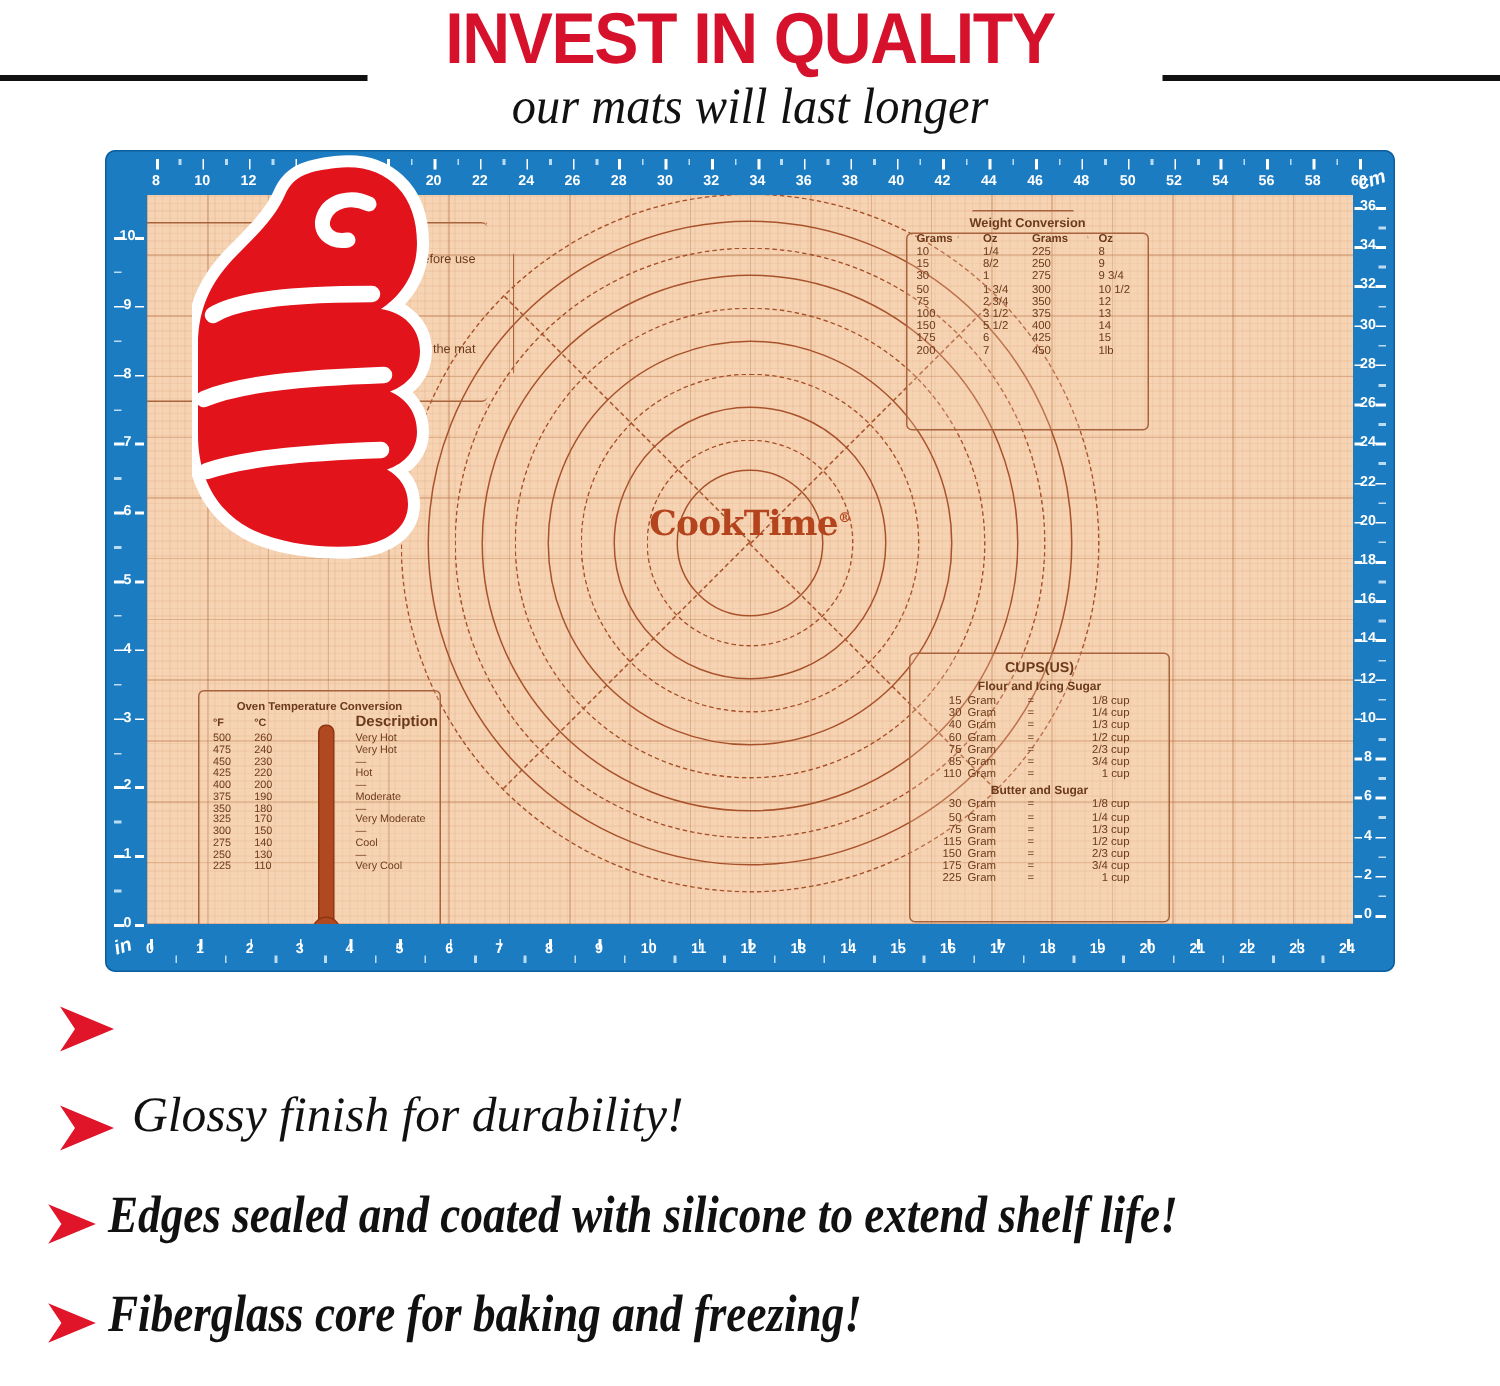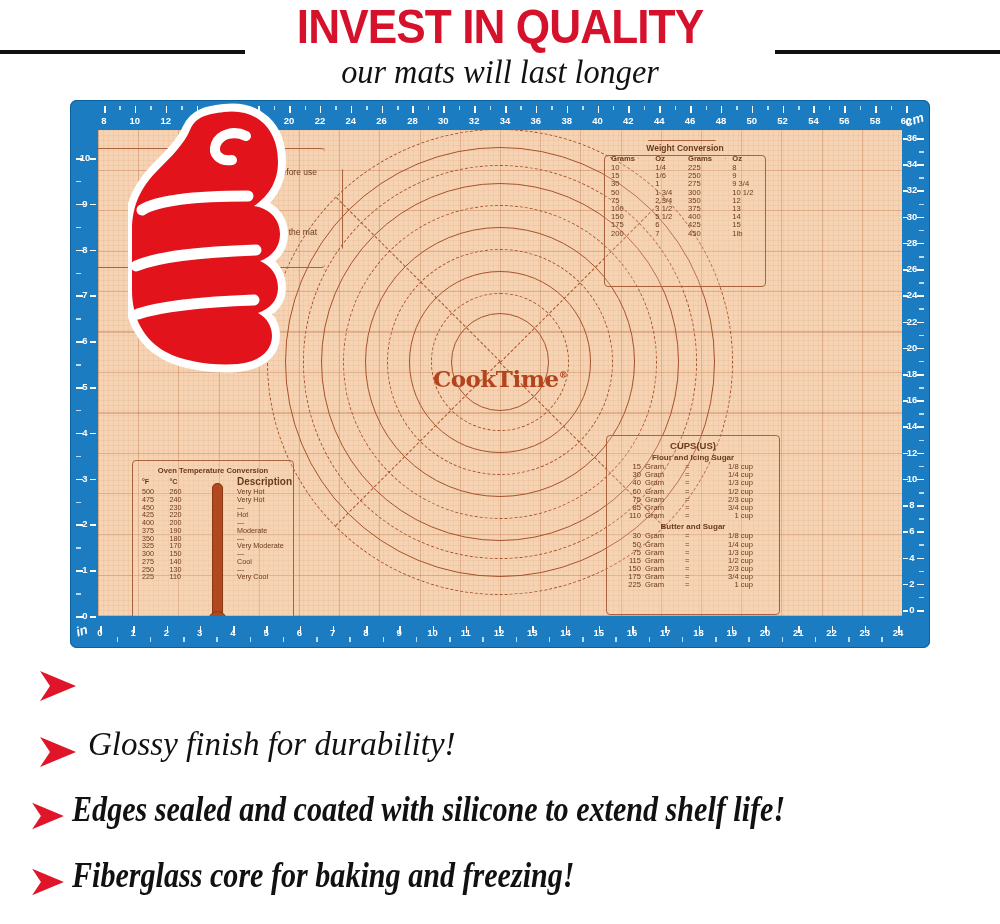--- a/index.html
+++ b/index.html
@@ -48,21 +48,21 @@
       repeating-linear-gradient(0deg, rgba(168,96,52,.30) 0 1px, transparent 1px 40.5px),
       repeating-linear-gradient(90deg, rgba(168,96,52,.30) 0 1px, transparent 1px 40.2px);
   }
   
   #circles{position:absolute;left:50%;top:232px;width:0;height:0;}
   .circ{position:absolute;border-radius:50%;transform:translate(-50%,-50%);}
   .csolid{border:1.4px solid #a8522c;}
   .cdash{border:1.4px dashed #a8522c;}
   .diag{position:absolute;border-top:1.3px dashed #a8522c;transform-origin:0 0;}
   #logo{
-    position:absolute;left:50%;top:248px;transform:translate(-50%,-50%);
+    position:absolute;left:50%;top:219px;transform:translate(-50%,-50%);
     font-family:"DejaVu Serif",serif;font-weight:bold;font-size:23px;color:#b4441d;
     white-space:nowrap;letter-spacing:-.5px;
   }
   #logo sup{font-size:9px;vertical-align:super;}
   
   .box{position:absolute;border:1.3px solid #a8623c;border-radius:4px;background:rgba(246,211,178,.25);}
   .box .bx-title{text-align:center;font-weight:bold;color:#6b3a1c;}
   .tbl{width:100%;border-collapse:collapse;color:#6b3a1c;}
   .tbl td{padding:0;line-height:1.08;white-space:nowrap;}
   
@@ -451,21 +451,21 @@
           </thead>
         <tbody id="wc-body">
             <tr>
               <td style="padding-left: 6px;">10</td>
               <td style="padding-left: 6px;">1/4</td>
               <td style="padding-left: 6px;">225</td>
               <td style="padding-left: 6px;">8</td>
             </tr>
             <tr>
               <td style="padding-left: 6px;">15</td>
-              <td style="padding-left: 6px;">1/6</td>
+              <td style="padding-left: 6px;">8/2</td>
               <td style="padding-left: 6px;">250</td>
               <td style="padding-left: 6px;">9</td>
             </tr>
             <tr>
               <td style="padding-left: 6px;">30</td>
               <td style="padding-left: 6px;">1</td>
               <td style="padding-left: 6px;">275</td>
               <td style="padding-left: 6px;">9 3/4</td>
             </tr>
             <tr>

